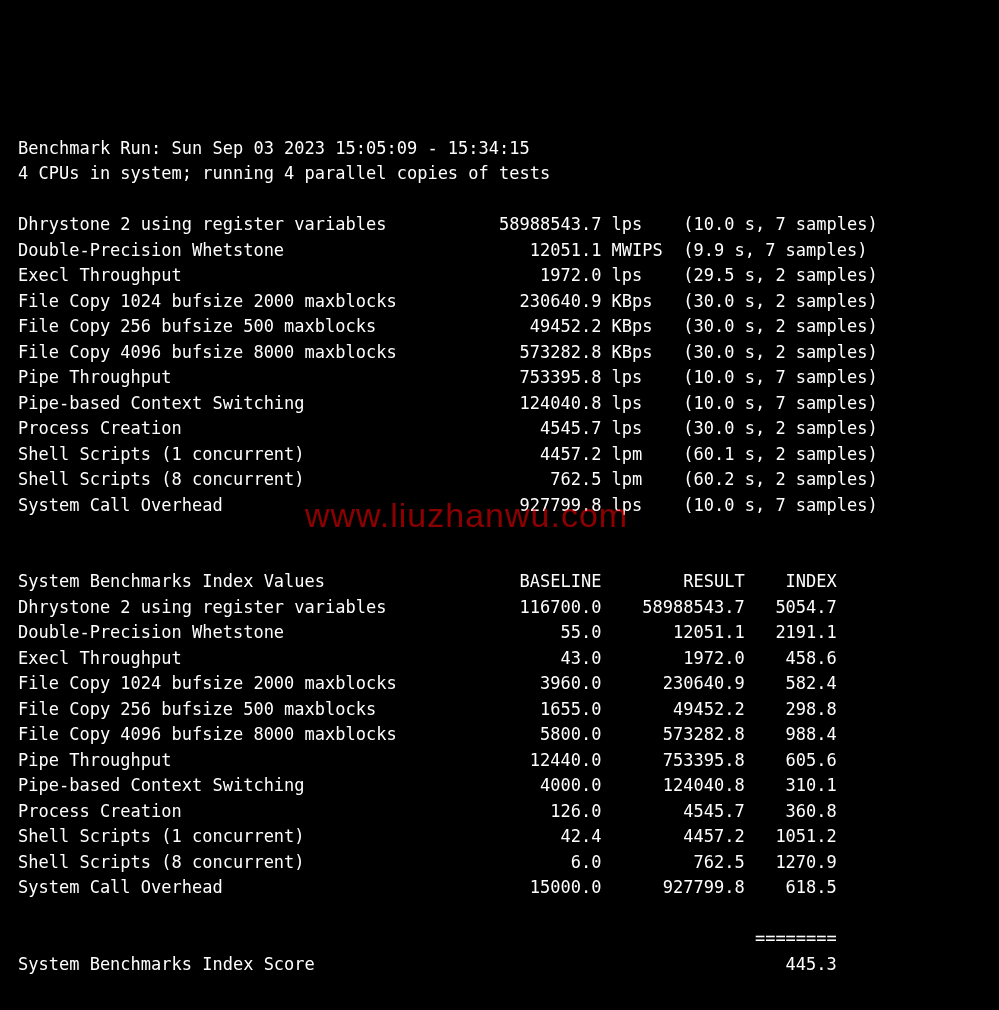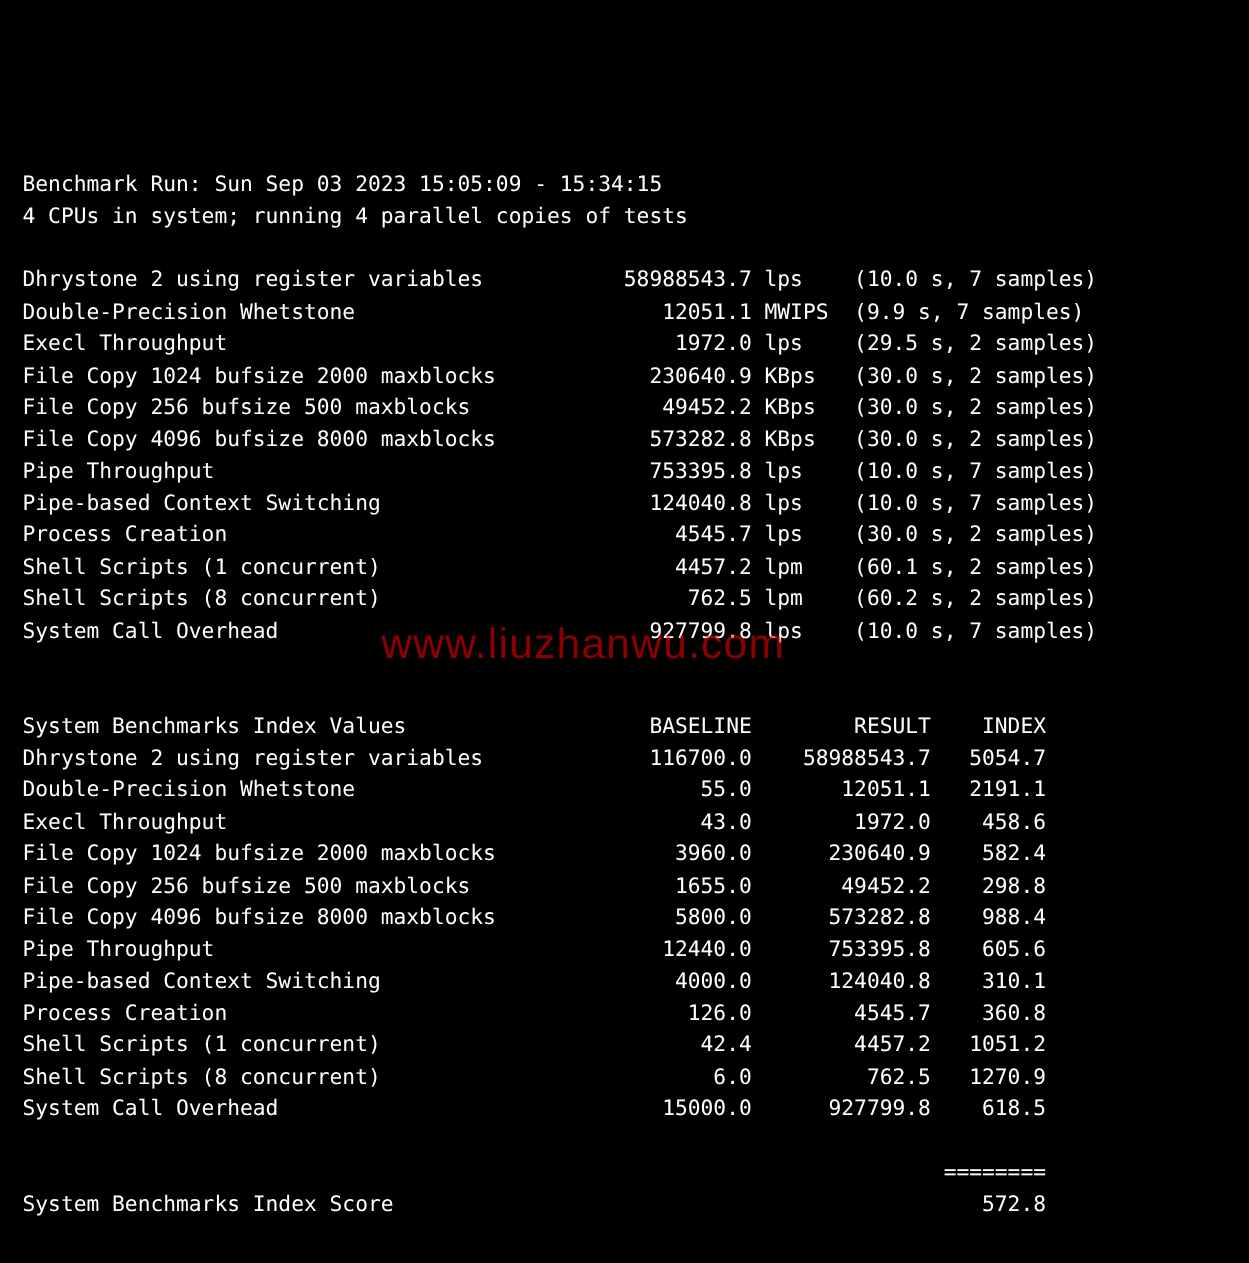--- a/index.html
+++ b/index.html
@@ -61,21 +61,21 @@
 File Copy 256 bufsize 500 maxblocks                1655.0       49452.2    298.8
 File Copy 4096 bufsize 8000 maxblocks              5800.0      573282.8    988.4
 Pipe Throughput                                   12440.0      753395.8    605.6
 Pipe-based Context Switching                       4000.0      124040.8    310.1
 Process Creation                                    126.0        4545.7    360.8
 Shell Scripts (1 concurrent)                         42.4        4457.2   1051.2
 Shell Scripts (8 concurrent)                          6.0         762.5   1270.9
 System Call Overhead                              15000.0      927799.8    618.5
 </span>
 <span id="sep-line">                                                                        ========</span>
-<span id="final-line">System Benchmarks Index Score                                              572.8</span>
+<span id="final-line">System Benchmarks Index Score                                              445.3</span>
 
 
 
 
 </div>
 
 <div class="watermark">www.liuzhanwu.com</div>
 
 
 

